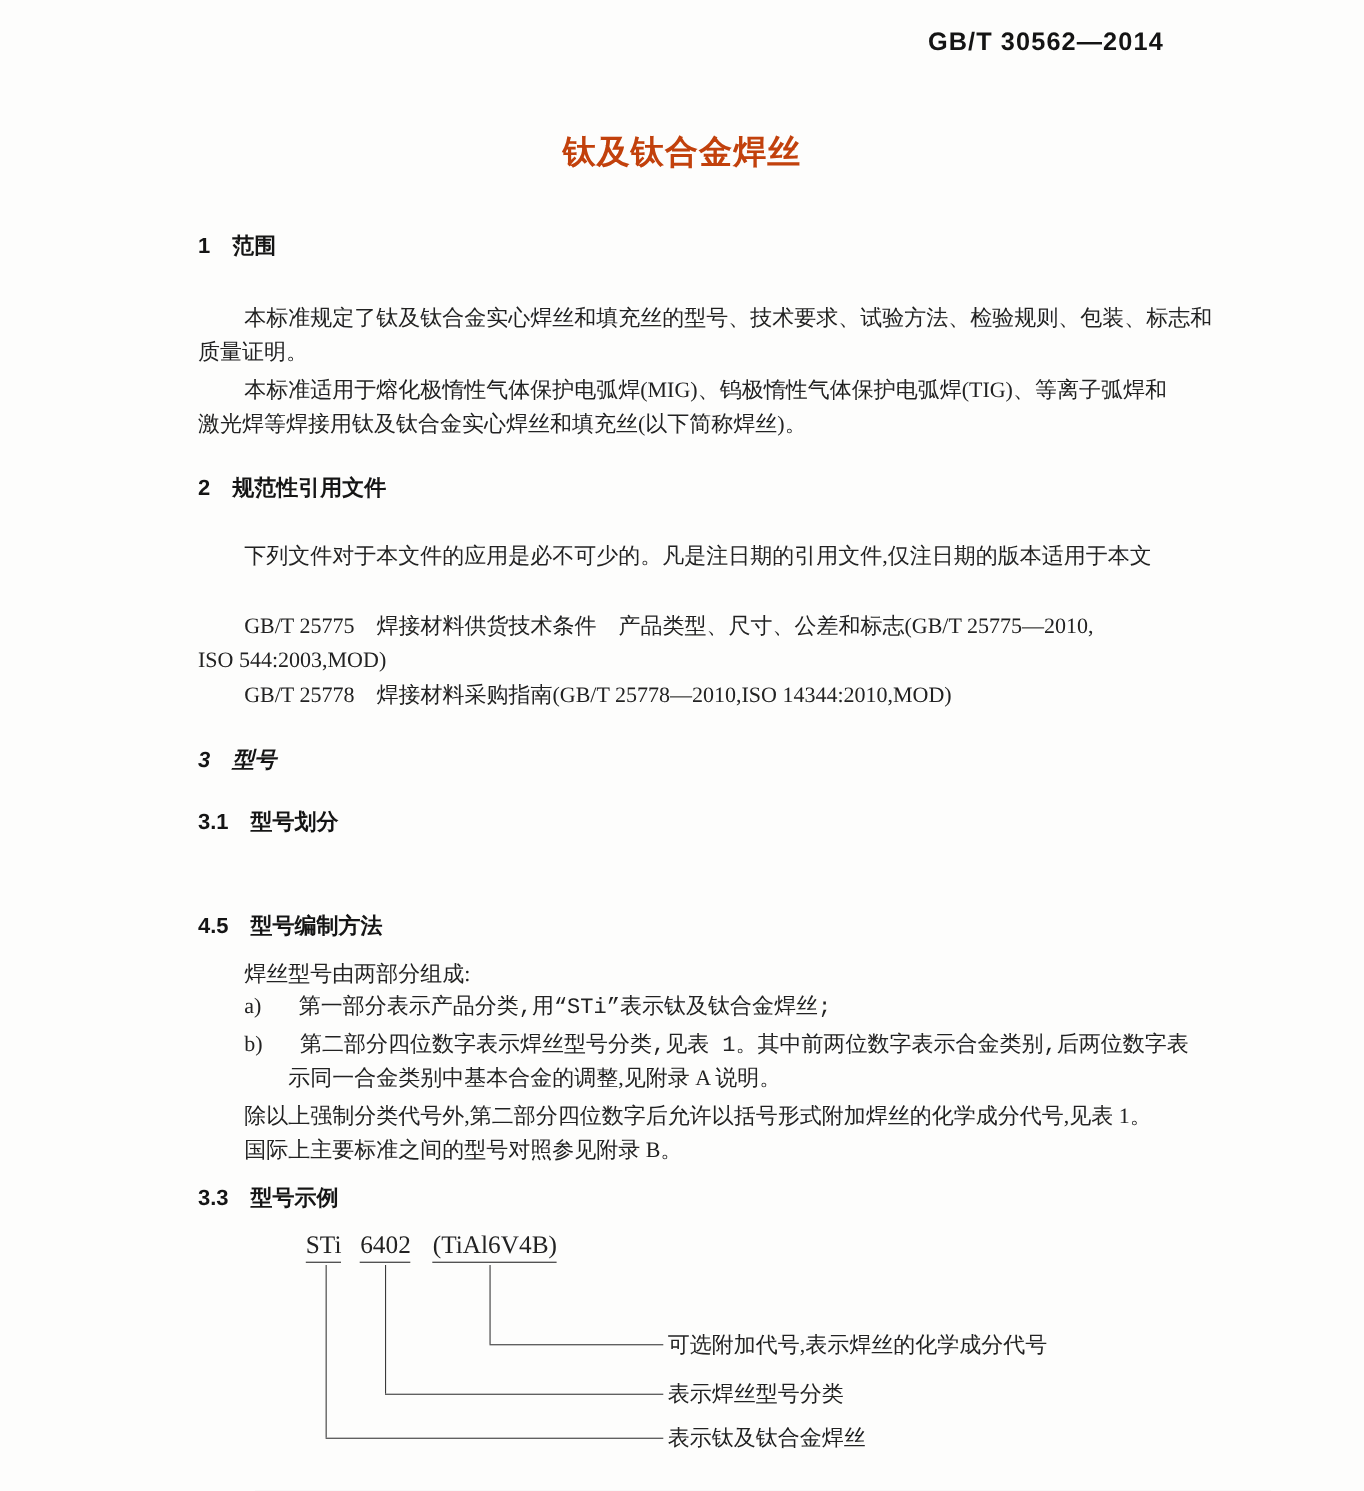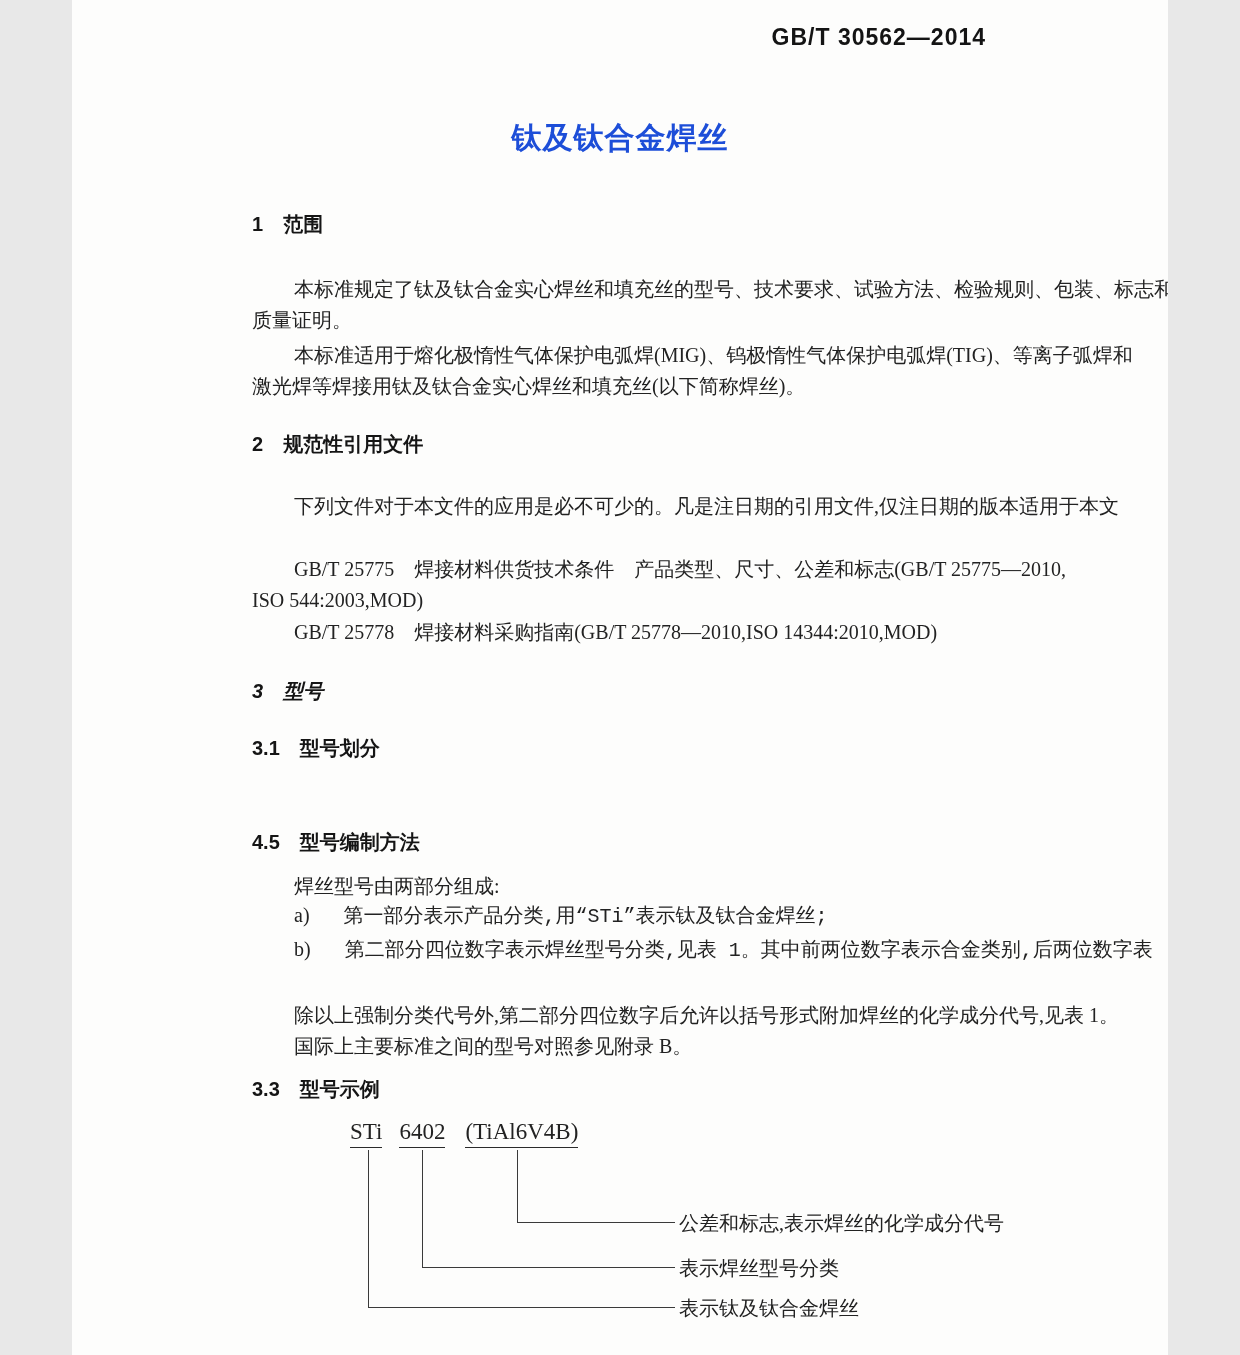--- a/index.html
+++ b/index.html
@@ -1,19 +1,19 @@
 <!DOCTYPE html>
 <html><head>
 <meta charset="utf-8">
 <style>
   html,body{margin:0;padding:0;}
   body{background:#e8e8e8;}
   .page{
     position:relative;
-    width:1096px;
+    width:1240px;
     height:1355px;
     margin:0 auto;
     background:#fdfdfc;
     overflow:hidden;
     font-family:"Liberation Serif","DejaVu Serif",serif;
     color:#1f1f1f;
   }
   .line{
     position:absolute;
     white-space:nowrap;
@@ -34,21 +34,21 @@
   .doc-title{
     position:absolute;
     top:118px;
     left:0;
     width:100%;
     text-align:center;
     font-family:"Liberation Sans","DejaVu Sans",sans-serif;
     font-weight:bold;
     font-size:30px;
     letter-spacing:1px;
-    color:#1d4ed8;
+    color:#c2410c;
   }
   .h{
     font-family:"Liberation Sans","DejaVu Sans",sans-serif;
     font-weight:bold;
     font-size:20px;
     color:#151515;
   }
   .h .ht{margin-left:20px;}
   .li-text{margin-left:34px;font-family:Liberation Mono, monospace;}
   .u{
@@ -104,36 +104,37 @@
   <div class="line h" style="left:180px; top:830px;">
     <span>4.5</span><span class="ht">型号编制方法</span>
   </div>
   <div class="line" style="left:222px; top:874px;">焊丝型号由两部分组成:</div>
   <div class="line" style="left:222px; top:903px;">
     <span>a)</span><span class="li-text">第一部分表示产品分类,用“STi”表示钛及钛合金焊丝;</span>
   </div>
   <div class="line" style="left:222px; top:937px;">
     <span>b)</span><span class="li-text">第二部分四位数字表示焊丝型号分类,见表 1。其中前两位数字表示合金类别,后两位数字表</span>
   </div>
+  <div class="line" style="left:262px; top:968px;">示同一合金类别中基本合金的调整,见附录 A 说明。</div>
   <div class="line" style="left:222px; top:1003px;">除以上强制分类代号外,第二部分四位数字后允许以括号形式附加焊丝的化学成分代号,见表 1。</div>
   <div class="line" style="left:222px; top:1034px;">国际上主要标准之间的型号对照参见附录 B。</div>
 
   <div class="line h" style="left:180px; top:1077px;">
     <span>3.3</span><span class="ht">型号示例</span>
   </div>
 
   <div class="line ex" style="left:278px; top:1120px;">
     <span class="u">STi</span><span class="u gap1">6402</span><span class="u gap2">(TiAl6V4B)</span>
   </div>
 
   <div class="vline" style="left:296px; top:1150px; height:157px;"></div>
   <div class="vline" style="left:350px; top:1150px; height:117px;"></div>
   <div class="vline" style="left:445px; top:1150px; height:72px;"></div>
 
   <div class="hline" style="left:445px; top:1222px; width:158px;"></div>
   <div class="hline" style="left:350px; top:1267px; width:253px;"></div>
   <div class="hline" style="left:296px; top:1307px; width:307px;"></div>
 
-  <div class="line" style="left:607px; top:1211px;">公差和标志,表示焊丝的化学成分代号</div>
+  <div class="line" style="left:607px; top:1211px;">可选附加代号,表示焊丝的化学成分代号</div>
   <div class="line" style="left:607px; top:1256px;">表示焊丝型号分类</div>
   <div class="line" style="left:607px; top:1296px;">表示钛及钛合金焊丝</div>
 
 </div>
 
 </body></html>

